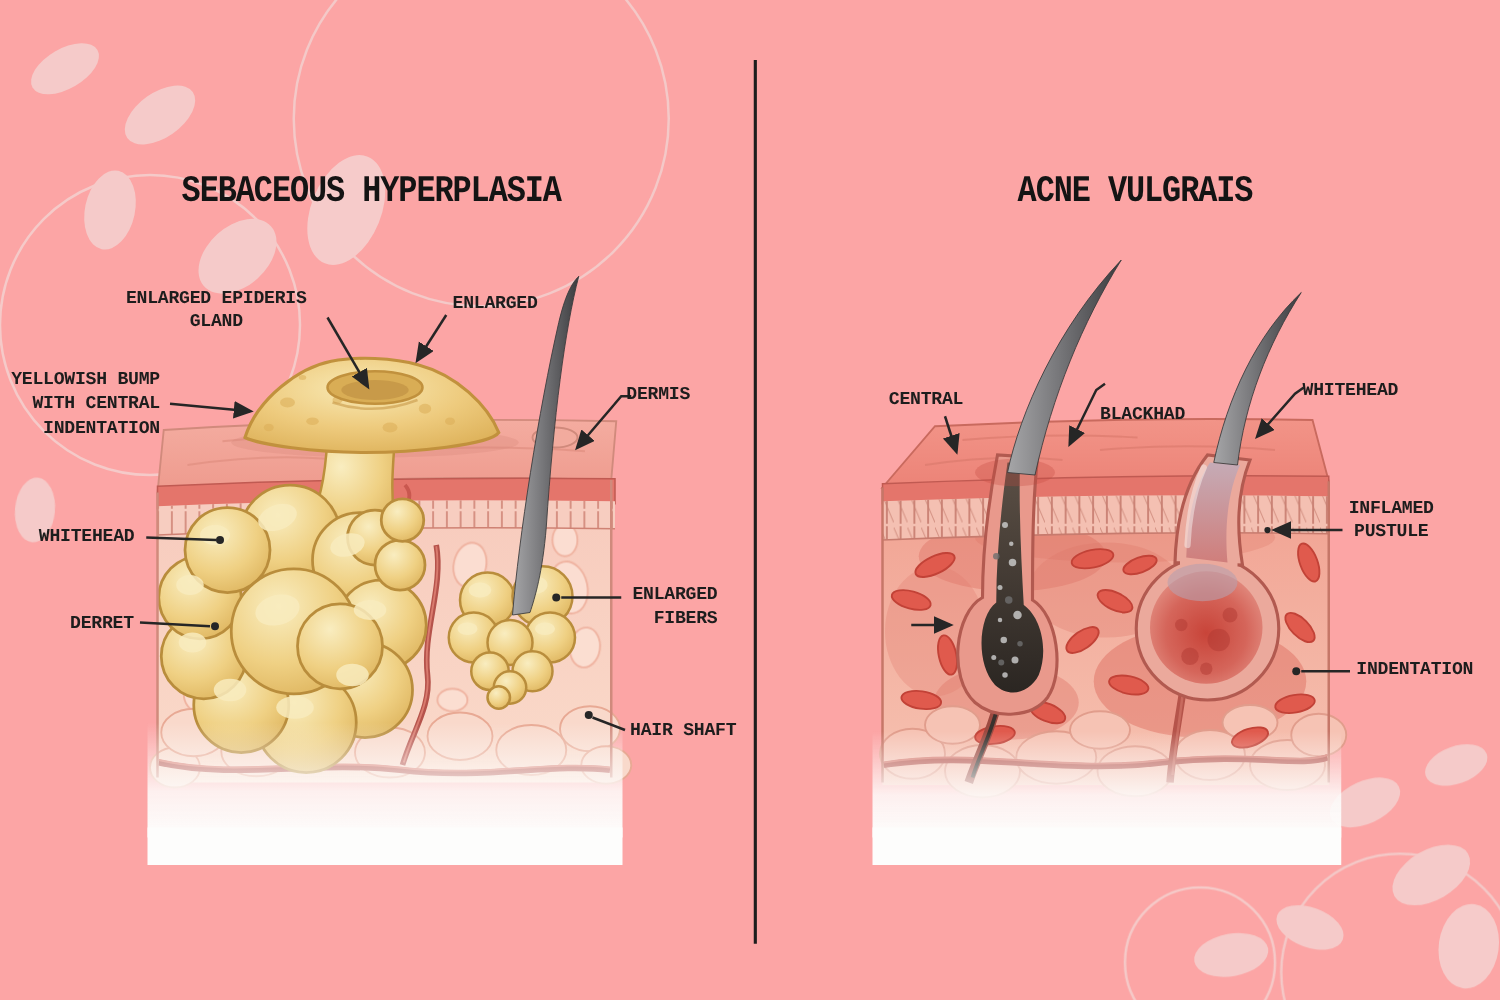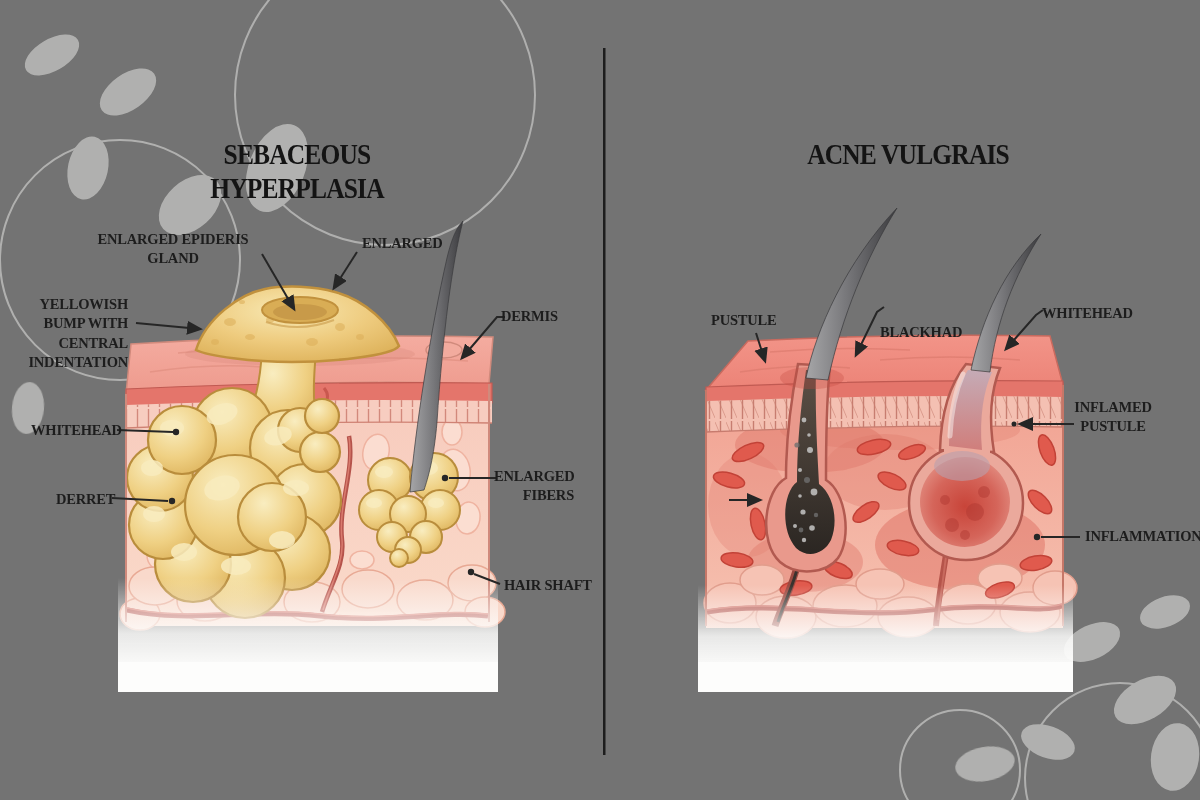--- a/index.html
+++ b/index.html
@@ -1,17 +1,17 @@
 <!DOCTYPE html>
 <html><head>
 <meta charset="utf-8">
 <style>
   html,body{margin:0;padding:0;background:#ffffff;}
-  .canvas{position:relative;width:1200px;height:800px;background:#737373;overflow:hidden;
-          font-family:Liberation Serif, serif;}
+  .canvas{position:relative;width:1200px;height:800px;background:#fca5a5;overflow:hidden;
+          font-family:Liberation Mono, monospace;}
   .art{position:absolute;left:0;top:0;}
   .lbl{position:absolute;font-weight:700;font-size:14.5px;line-height:1.34;color:#1d1d1d;
        letter-spacing:-0.2px;}
   .lbl.center{text-align:center;}
   .lbl.right{text-align:right;}
   .title{position:absolute;font-weight:700;font-size:30px;color:#141414;letter-spacing:-1px;
          text-align:center;transform:scaleX(0.85);transform-origin:center;}
 </style>
 </head>
 <body>
@@ -357,19 +357,19 @@
 
 <div class="lbl center" style="left:84px;top:230px;width:178px;">ENLARGED EPIDERIS GLAND</div>
 <div class="lbl" style="left:362px;top:234px;">ENLARGED</div>
 <div class="lbl right" style="left:8px;top:295px;width:120px;">YELLOWISH BUMP WITH CENTRAL INDENTATION</div>
 <div class="lbl" style="left:31px;top:421px;">WHITEHEAD</div>
 <div class="lbl" style="left:56px;top:490px;">DERRET</div>
 <div class="lbl" style="left:501px;top:307px;">DERMIS</div>
 <div class="lbl right" style="left:494px;top:467px;width:80px;">ENLARGED FIBERS</div>
 <div class="lbl" style="left:504px;top:576px;">HAIR SHAFT</div>
 
-<div class="lbl" style="left:711px;top:311px;">PUSTULE</div>
+<div class="lbl" style="left:711px;top:311px;">CENTRAL</div>
 <div class="lbl" style="left:880px;top:299px;margin-top:24px;">BLACKHAD</div>
 <div class="lbl" style="left:1042px;top:304px;">WHITEHEAD</div>
 <div class="lbl center" style="left:1074px;top:398px;width:78px;">INFLAMED PUSTULE</div>
-<div class="lbl" style="left:1085px;top:527px;">INFLAMMATION</div>
+<div class="lbl" style="left:1085px;top:527px;">INDENTATION</div>
 
 </div>
 
 </body></html>

